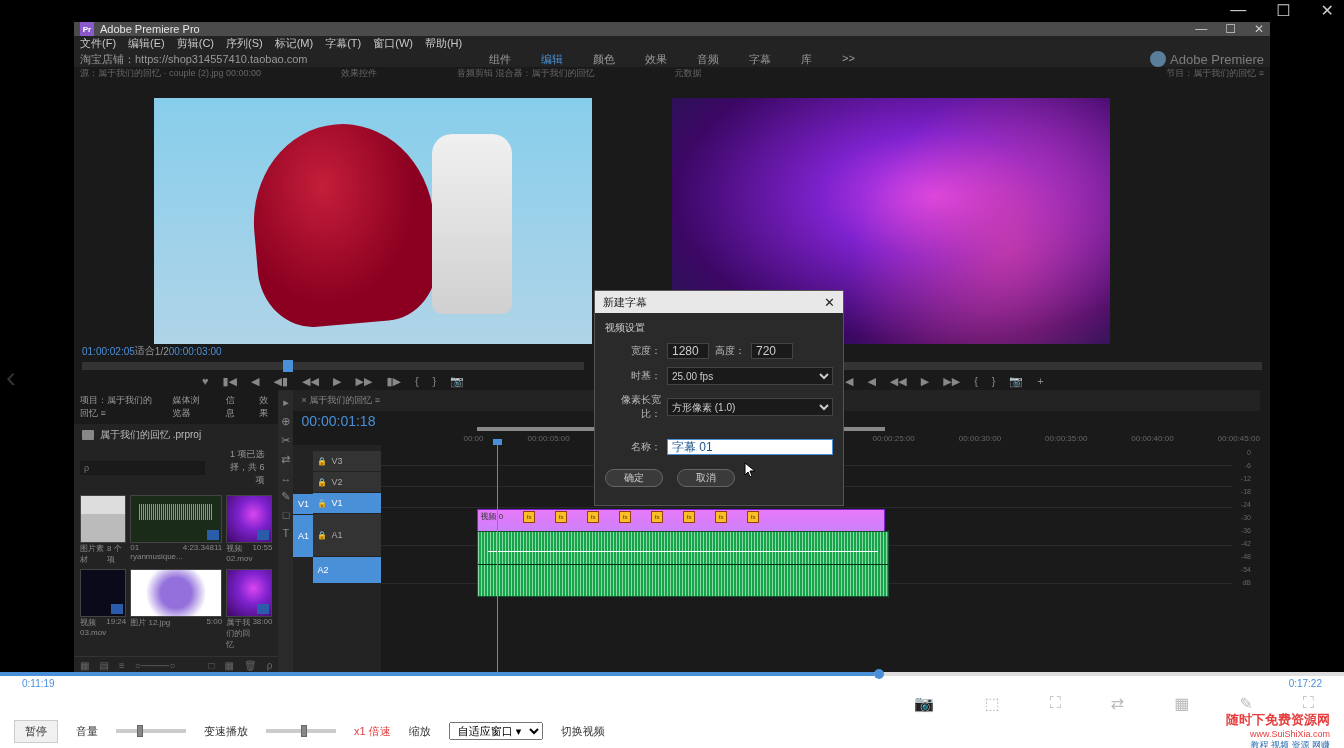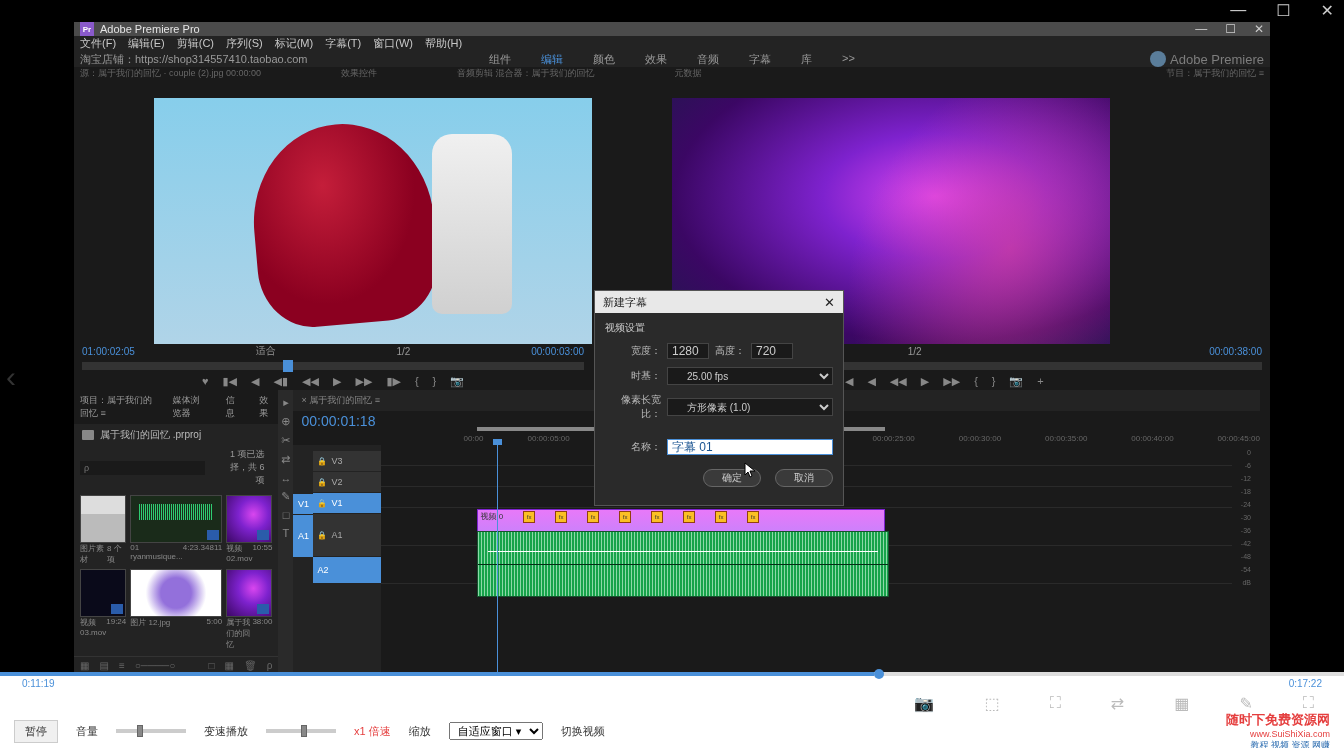--- a/index.html
+++ b/index.html
@@ -34,21 +34,21 @@
 
 .source-monitor { height: 310px; background: #1a1a1a; position: relative; }
 .source-img { position: absolute; top: 18px; left: 80px; width: 438px; height: 246px; background: linear-gradient(180deg, #87ceeb 0%, #b0d4e8 100%); overflow: hidden; display: flex; align-items: center; justify-content: center; }
 .source-img::before { content: ""; position: absolute; width: 180px; height: 200px; background: radial-gradient(ellipse at 40% 30%, #c41e3a 0%, #8b0020 60%); border-radius: 50% 50% 30% 30%; bottom: 20px; left: 100px; transform: rotate(-5deg); }
 .source-img::after { content: ""; position: absolute; width: 80px; height: 180px; background: linear-gradient(180deg, #f0f0f0 0%, #d0d0d0 100%); right: 80px; bottom: 30px; border-radius: 20px 20px 10px 10px; }
 
 .program-monitor { height: 310px; background: #1a1a1a; position: relative; }
 .program-img { position: absolute; top: 18px; left: 80px; width: 438px; height: 246px; background: radial-gradient(ellipse at 60% 40%, #d946ef 0%, #7e22ce 30%, #3b0764 70%, #1e1b4b 100%); overflow: hidden; }
 .program-img::before { content: ""; position: absolute; width: 300px; height: 400px; background: radial-gradient(ellipse, rgba(236,72,153,0.6) 0%, transparent 70%); top: -50px; right: -50px; transform: rotate(30deg); border-radius: 50%; }
 
-.monitor-info { position: absolute; bottom: 32px; left: 8px; right: 8px; display: flex; justify-content: space-between; font-size: 10px; color: #999; align-items: center; }
+.monitor-info { position: absolute; bottom: 32px; left: 8px; right: 8px; display: flex; justify-content: flex-start; font-size: 10px; color: #999; align-items: center; }
 .monitor-info .tc { color: #4a90d9; }
 
 .scrub-bar { position: absolute; bottom: 20px; left: 8px; right: 8px; height: 8px; background: #333; }
 .scrub-bar .handle { position: absolute; top: -2px; width: 10px; height: 12px; background: #4a90d9; }
 
 .transport { position: absolute; bottom: 0; left: 0; right: 0; height: 18px; display: flex; align-items: center; justify-content: center; gap: 14px; color: #888; font-size: 11px; }
 .transport span { cursor: pointer; }
 
 .lower-area { flex: 1; display: flex; background: #1a1a1a; }
 
@@ -109,23 +109,23 @@
 .dialog { position: absolute; top: 290px; left: 594px; width: 250px; background: #2a2a2a; border: 1px solid #555; font-size: 10px; color: #ccc; z-index: 100; }
 .dialog-title { height: 22px; background: #e8e8e8; color: #222; display: flex; align-items: center; padding: 0 8px; font-size: 11px; }
 .dialog-title .close { margin-left: auto; cursor: pointer; font-size: 13px; color: #222; }
 .dialog-body { padding: 8px 10px; display: flex; flex-direction: column; gap: 8px; }
 .dialog-section-label { font-size: 10px; color: #ccc; }
 .dialog-row { display: flex; align-items: center; gap: 6px; }
 .dialog-row label { width: 56px; text-align: right; font-size: 10px; color: #bbb; }
 .dialog-row label.short { width: 30px; }
 .dialog-row input[type="text"] { background: #1a1a1a; border: 1px solid #444; color: #ccc; font-size: 12px; padding: 1px 4px; height: 16px; }
 .dialog-row input.num { width: 42px; }
-.dialog-row select { background: #1a1a1a; border: 1px solid #444; color: #ccc; font-size: 10px; padding: 1px 15px; height: 18px; flex: 1; }
+.dialog-row select { background: #1a1a1a; border: 1px solid #444; color: #ccc; font-size: 10px; padding: 1px 0; height: 18px; flex: 1; }
 .dialog-row input.name-field { flex: 1; background: #fff; color: #1a5490; border: 1px solid #4a90d9; }
-.dialog-buttons { display: flex; justify-content: flex-end; gap: 14px; padding: 6px 0 10px; }
+.dialog-buttons { display: flex; justify-content: flex-start; gap: 14px; padding: 6px 0 10px; }
 .dialog-buttons button { width: 58px; height: 18px; background: #3a3a3a; border: 1px solid #666; border-radius: 9px; color: #ccc; font-size: 10px; cursor: pointer; }
 .cursor { position: absolute; top: 462px; left: 744px; width: 14px; height: 18px; z-index: 200; }
 
 .player-bar { position: absolute; bottom: 0; left: 0; right: 0; height: 76px; background: #fff; display: flex; flex-direction: column; }
 .player-progress { height: 4px; background: #ddd; position: relative; }
 .player-progress .pp-fill { position: absolute; left: 0; top: 0; bottom: 0; background: #4a90d9; }
 .player-progress .pp-dot { position: absolute; top: -3px; width: 10px; height: 10px; background: #4a90d9; border-radius: 50%; }
 .player-status { height: 14px; display: flex; justify-content: space-between; padding: 0 22px; font-size: 10px; color: #4a90d9; align-items: center; }
 .player-iconrow { height: 26px; display: flex; align-items: center; gap: 50px; padding: 0 30px; color: #bbb; font-size: 16px; }
 .player-iconrow .spacer { flex: 1; }

